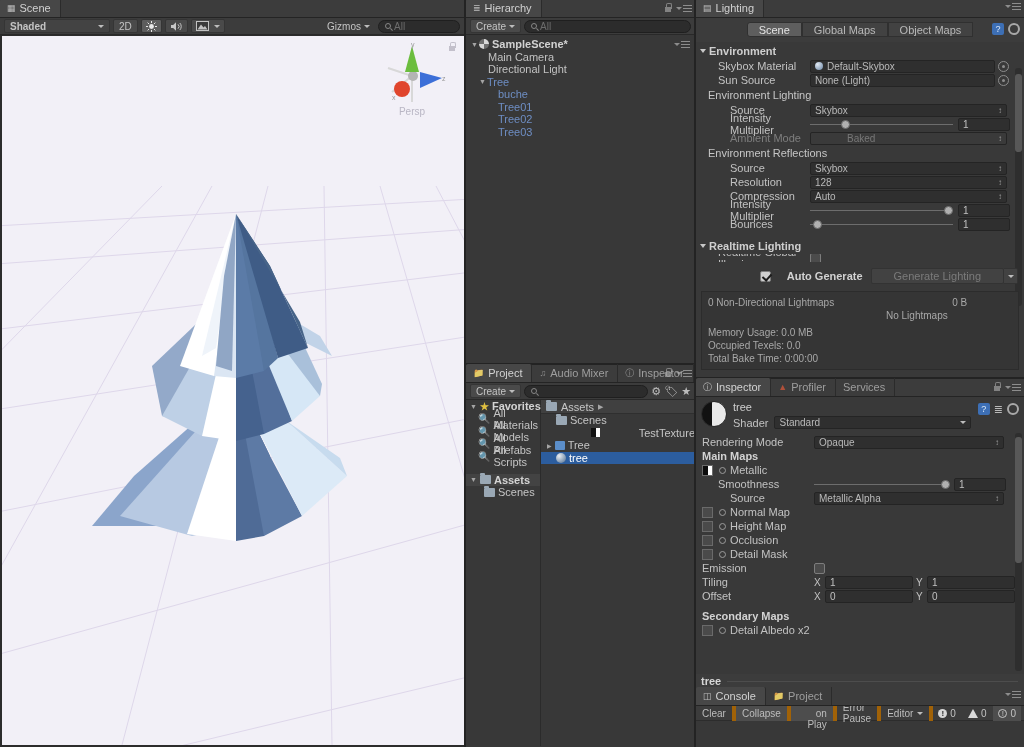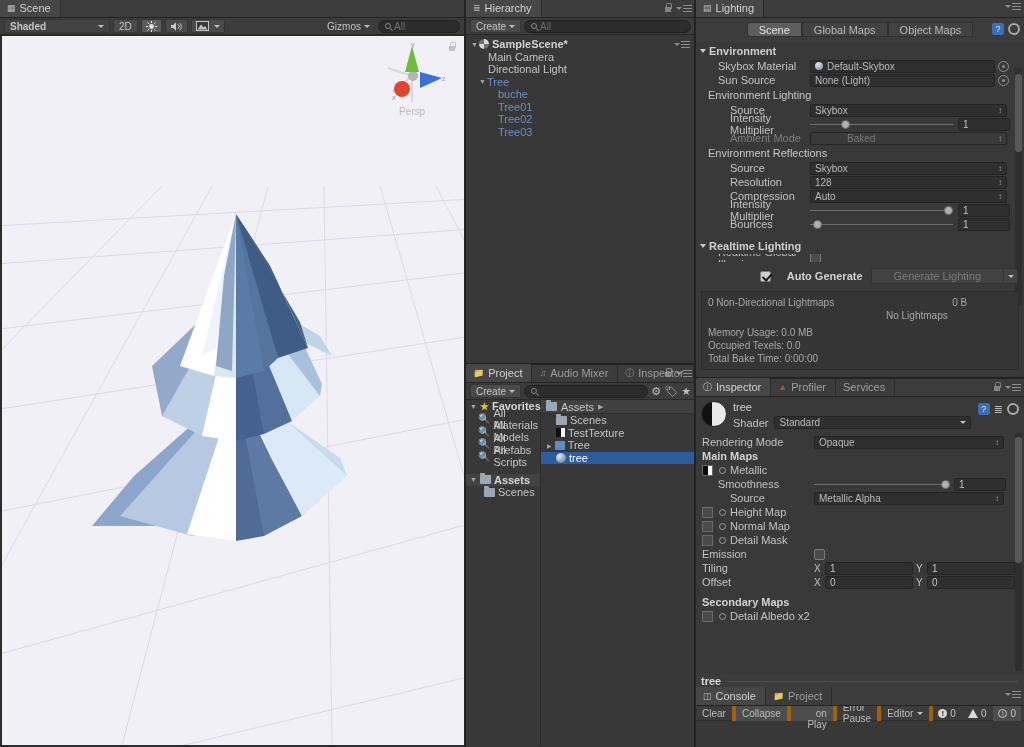--- a/index.html
+++ b/index.html
@@ -463,21 +463,21 @@
           <span class="folder"></span>
           <span>Assets</span>
           <span style="font-size:7px;color:#a5a5a5;">▶</span>
         </div>
         <div id="project-files">
             <div class="p-row" style="padding-left: 6px;">
               <span style="display:inline-block;width:6px"></span>
               <span class="folder"></span>
               <span>Scenes</span>
             </div>
-            <div class="p-row" style="padding-left: 6px;">
+            <div class="p-row" style="padding-left: 6px; justify-content: space-between;">
               <span style="display:inline-block;width:6px"></span>
               <span class="tex-ico"></span>
               <span>TestTexture</span>
             </div>
             <div class="p-row" style="padding-left: 6px;">
               <span style="font-size:6px;color:#a5a5a5;">▶</span>
               <span class="pf-ico"></span>
               <span>Tree</span>
             </div>
             <div class="p-row sel" style="padding-left: 6px;">
@@ -724,26 +724,31 @@
         <span class="lbl i2" style="width:112px;">Source</span>
         <div class="field popup" style="width:190px;flex:none;">
           <span>Metallic Alpha</span>
         </div>
       </div>
 
       <div id="extra-maps">
           <div class="row">
             <span class="texslot"></span>
             <span class="radio" style="margin:0 4px 0 6px;"></span>
-            <span>Height Map</span>
+            <span>Normal Map</span>
           </div>
           <div class="row">
             <span class="texslot"></span>
             <span class="radio" style="margin:0 4px 0 6px;"></span>
-            <span>Normal Map</span>
+            <span>Height Map</span>
+          </div>
+          <div class="row">
+            <span class="texslot"></span>
+            <span class="radio" style="margin:0 4px 0 6px;"></span>
+            <span>Occlusion</span>
           </div>
           <div class="row">
             <span class="texslot"></span>
             <span class="radio" style="margin:0 4px 0 6px;"></span>
             <span>Detail Mask</span>
           </div>
         </div>
 
       <div class="row">
         <span class="lbl" style="width:112px;">Emission</span>

